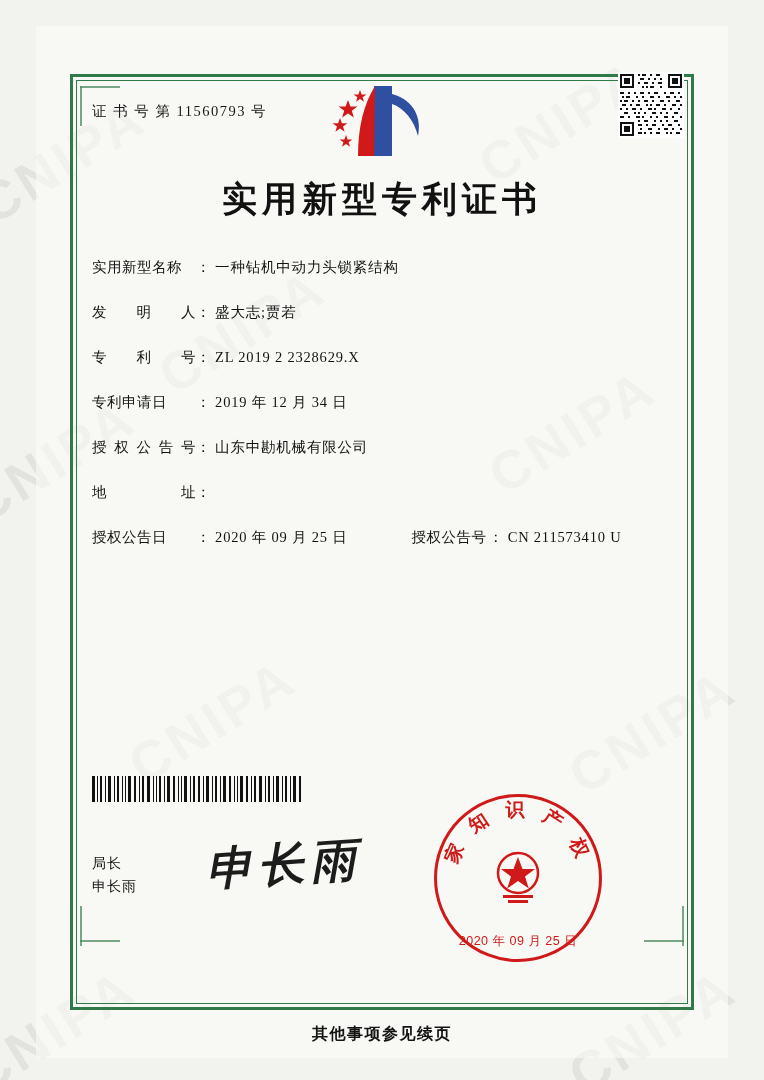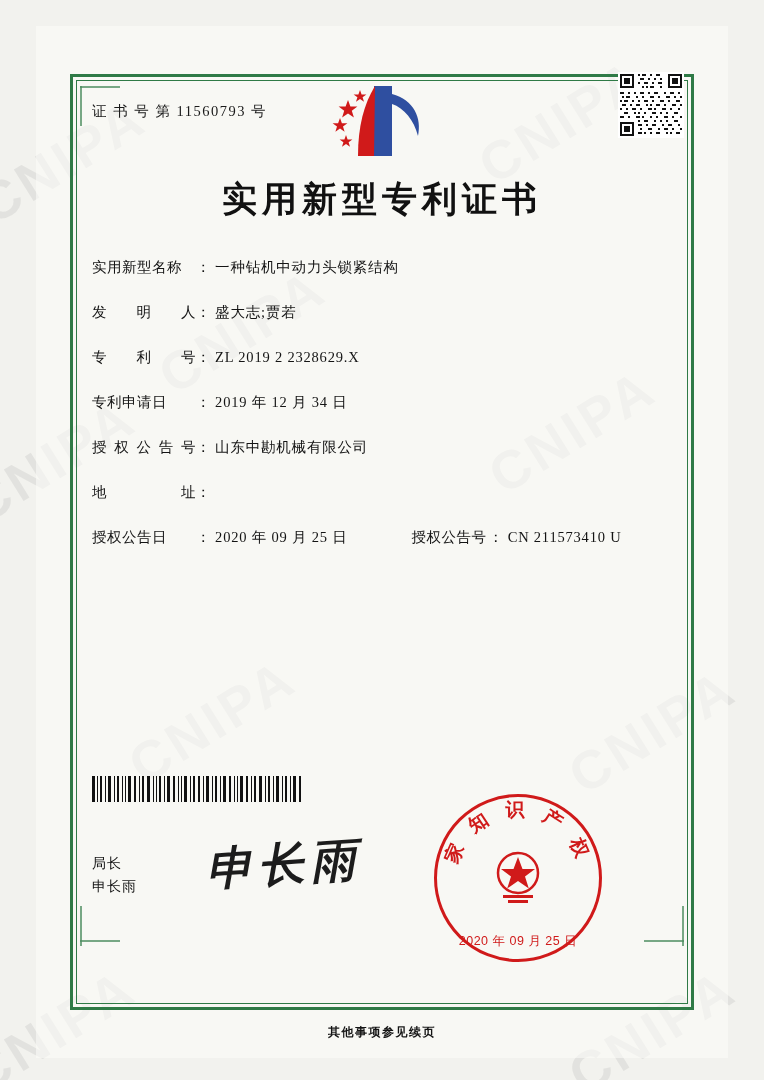--- a/index.html
+++ b/index.html
@@ -267,21 +267,21 @@
     font-size: 13px;
     color: #141414;
     letter-spacing: 1px;
   }
   .footnote {
     position: absolute;
     left: 0;
     right: 0;
     top: 1024px;
     text-align: center;
-    font-size: 12px;
+    font-size: 16px;
     font-weight: bold;
     color: #141414;
     letter-spacing: 1.5px;
     z-index: 3;
   }
 </style>
 </head>
 <body>
 
 <div class="watermarks">

